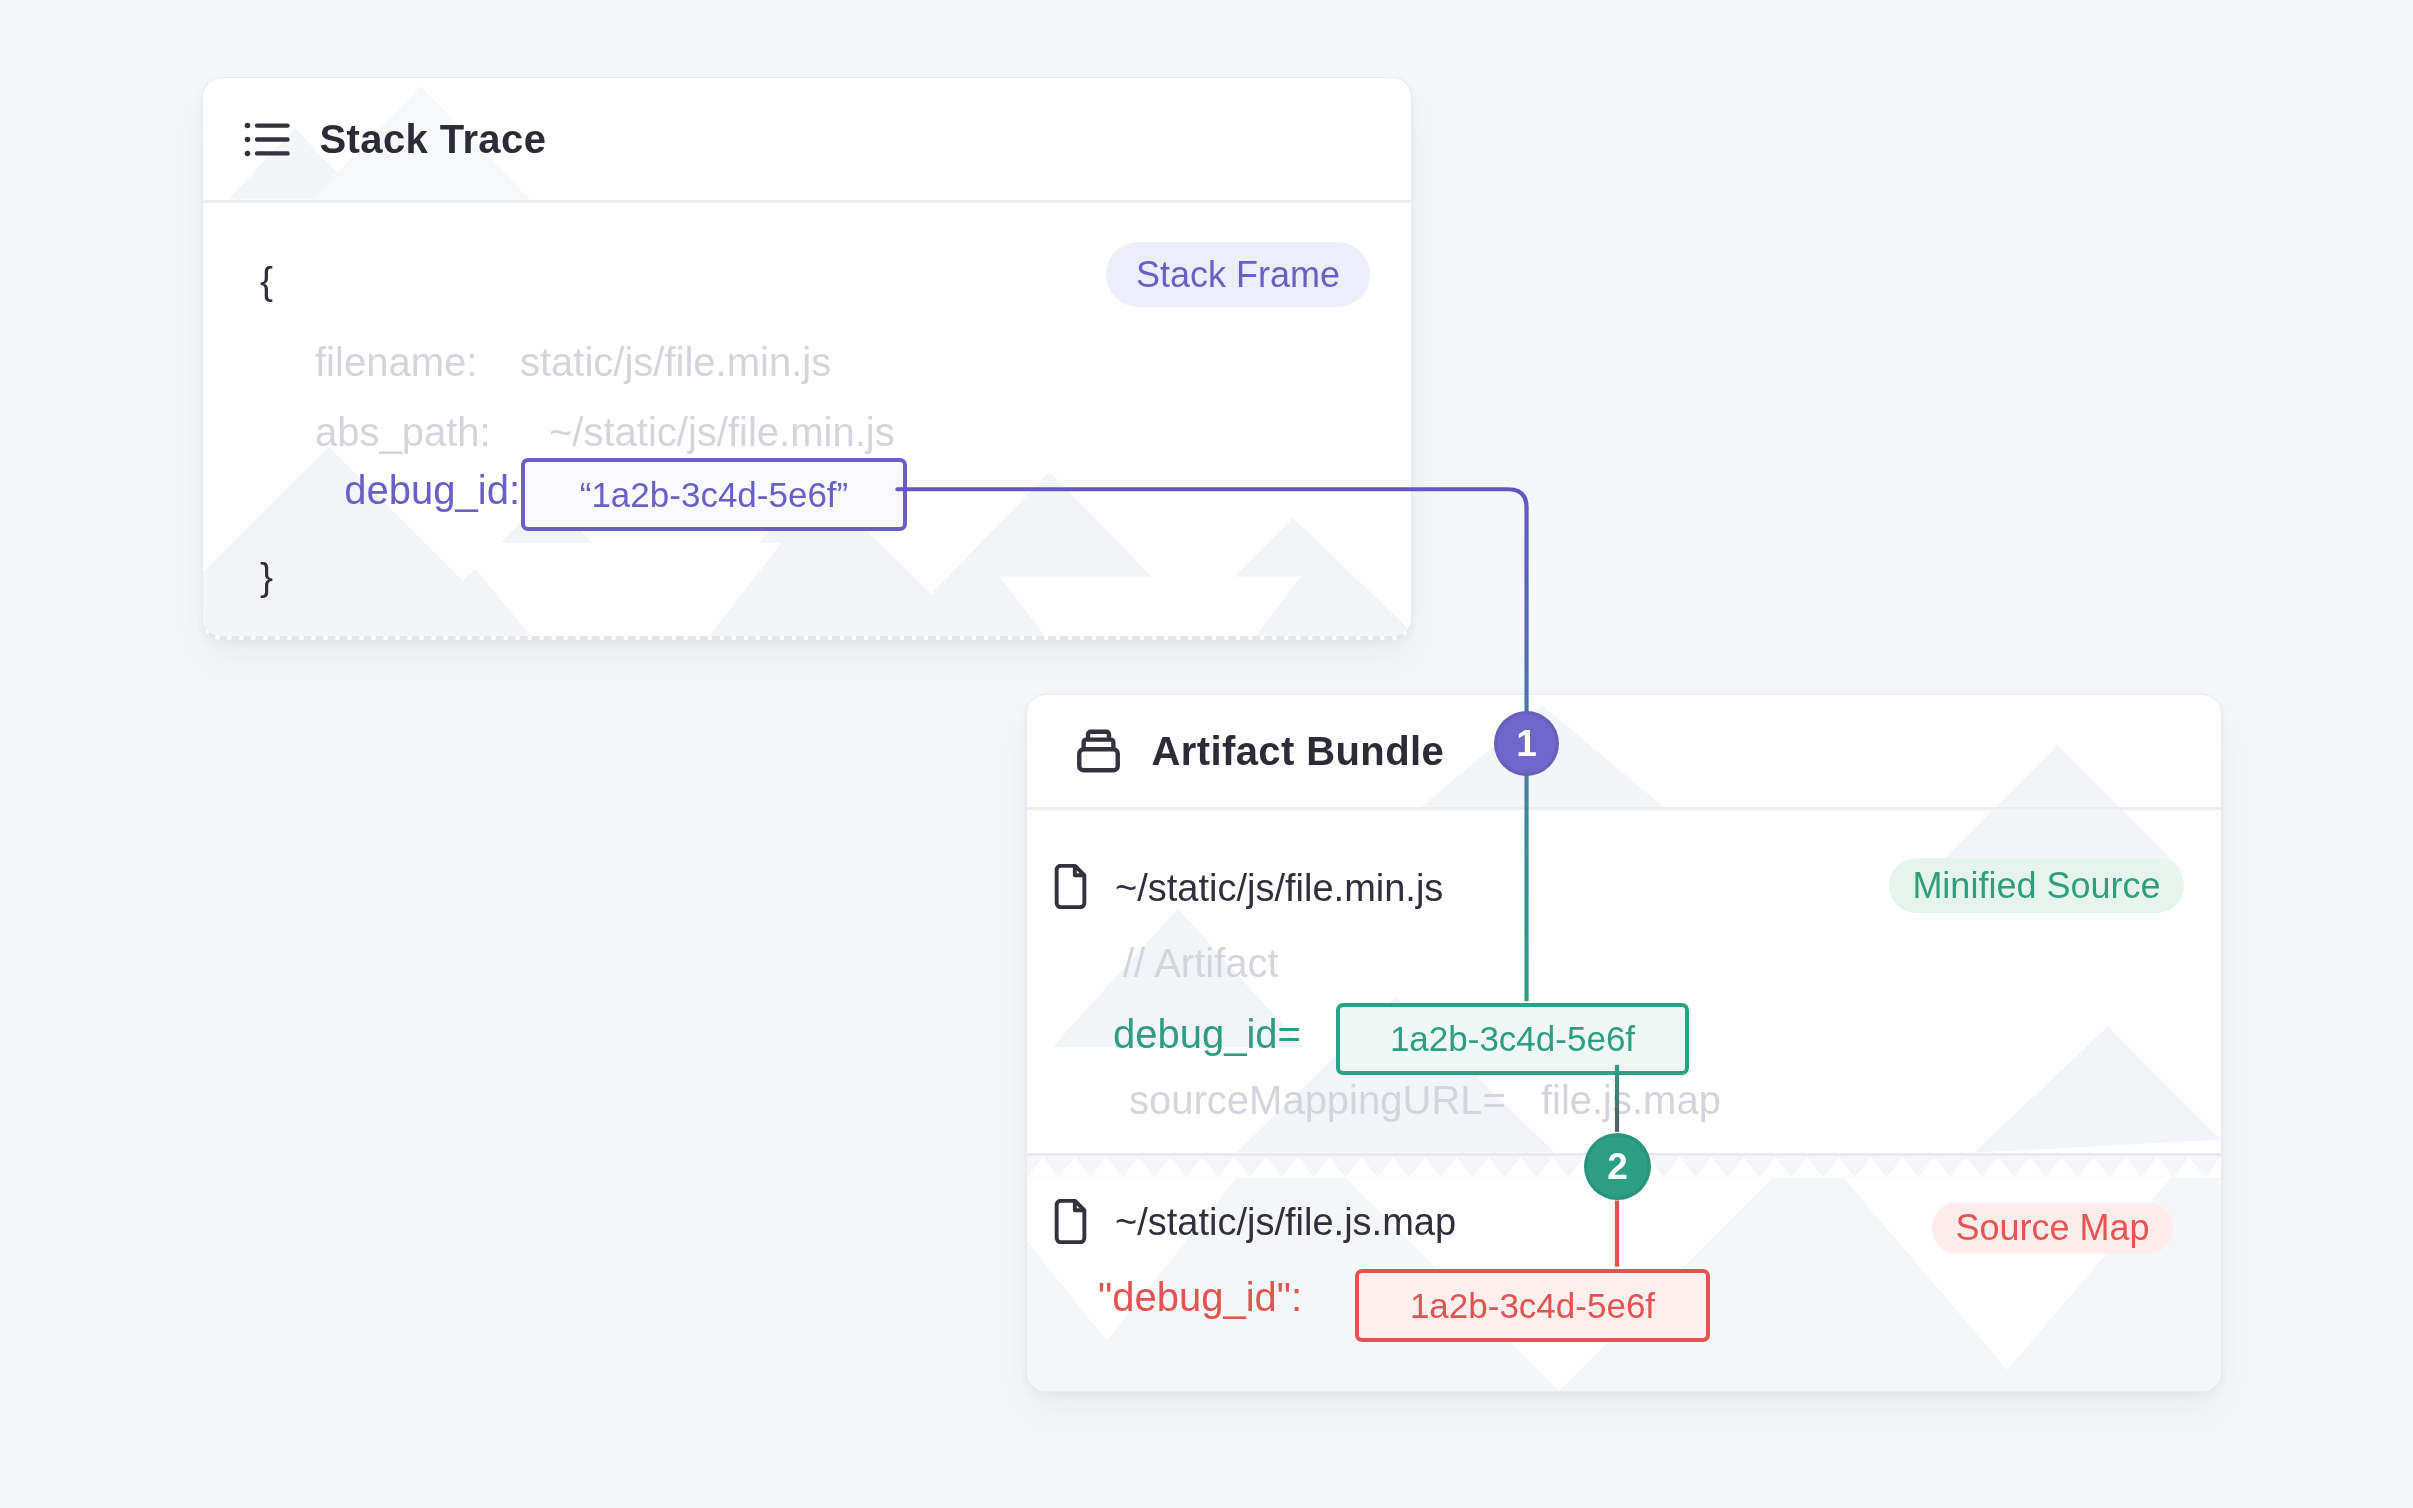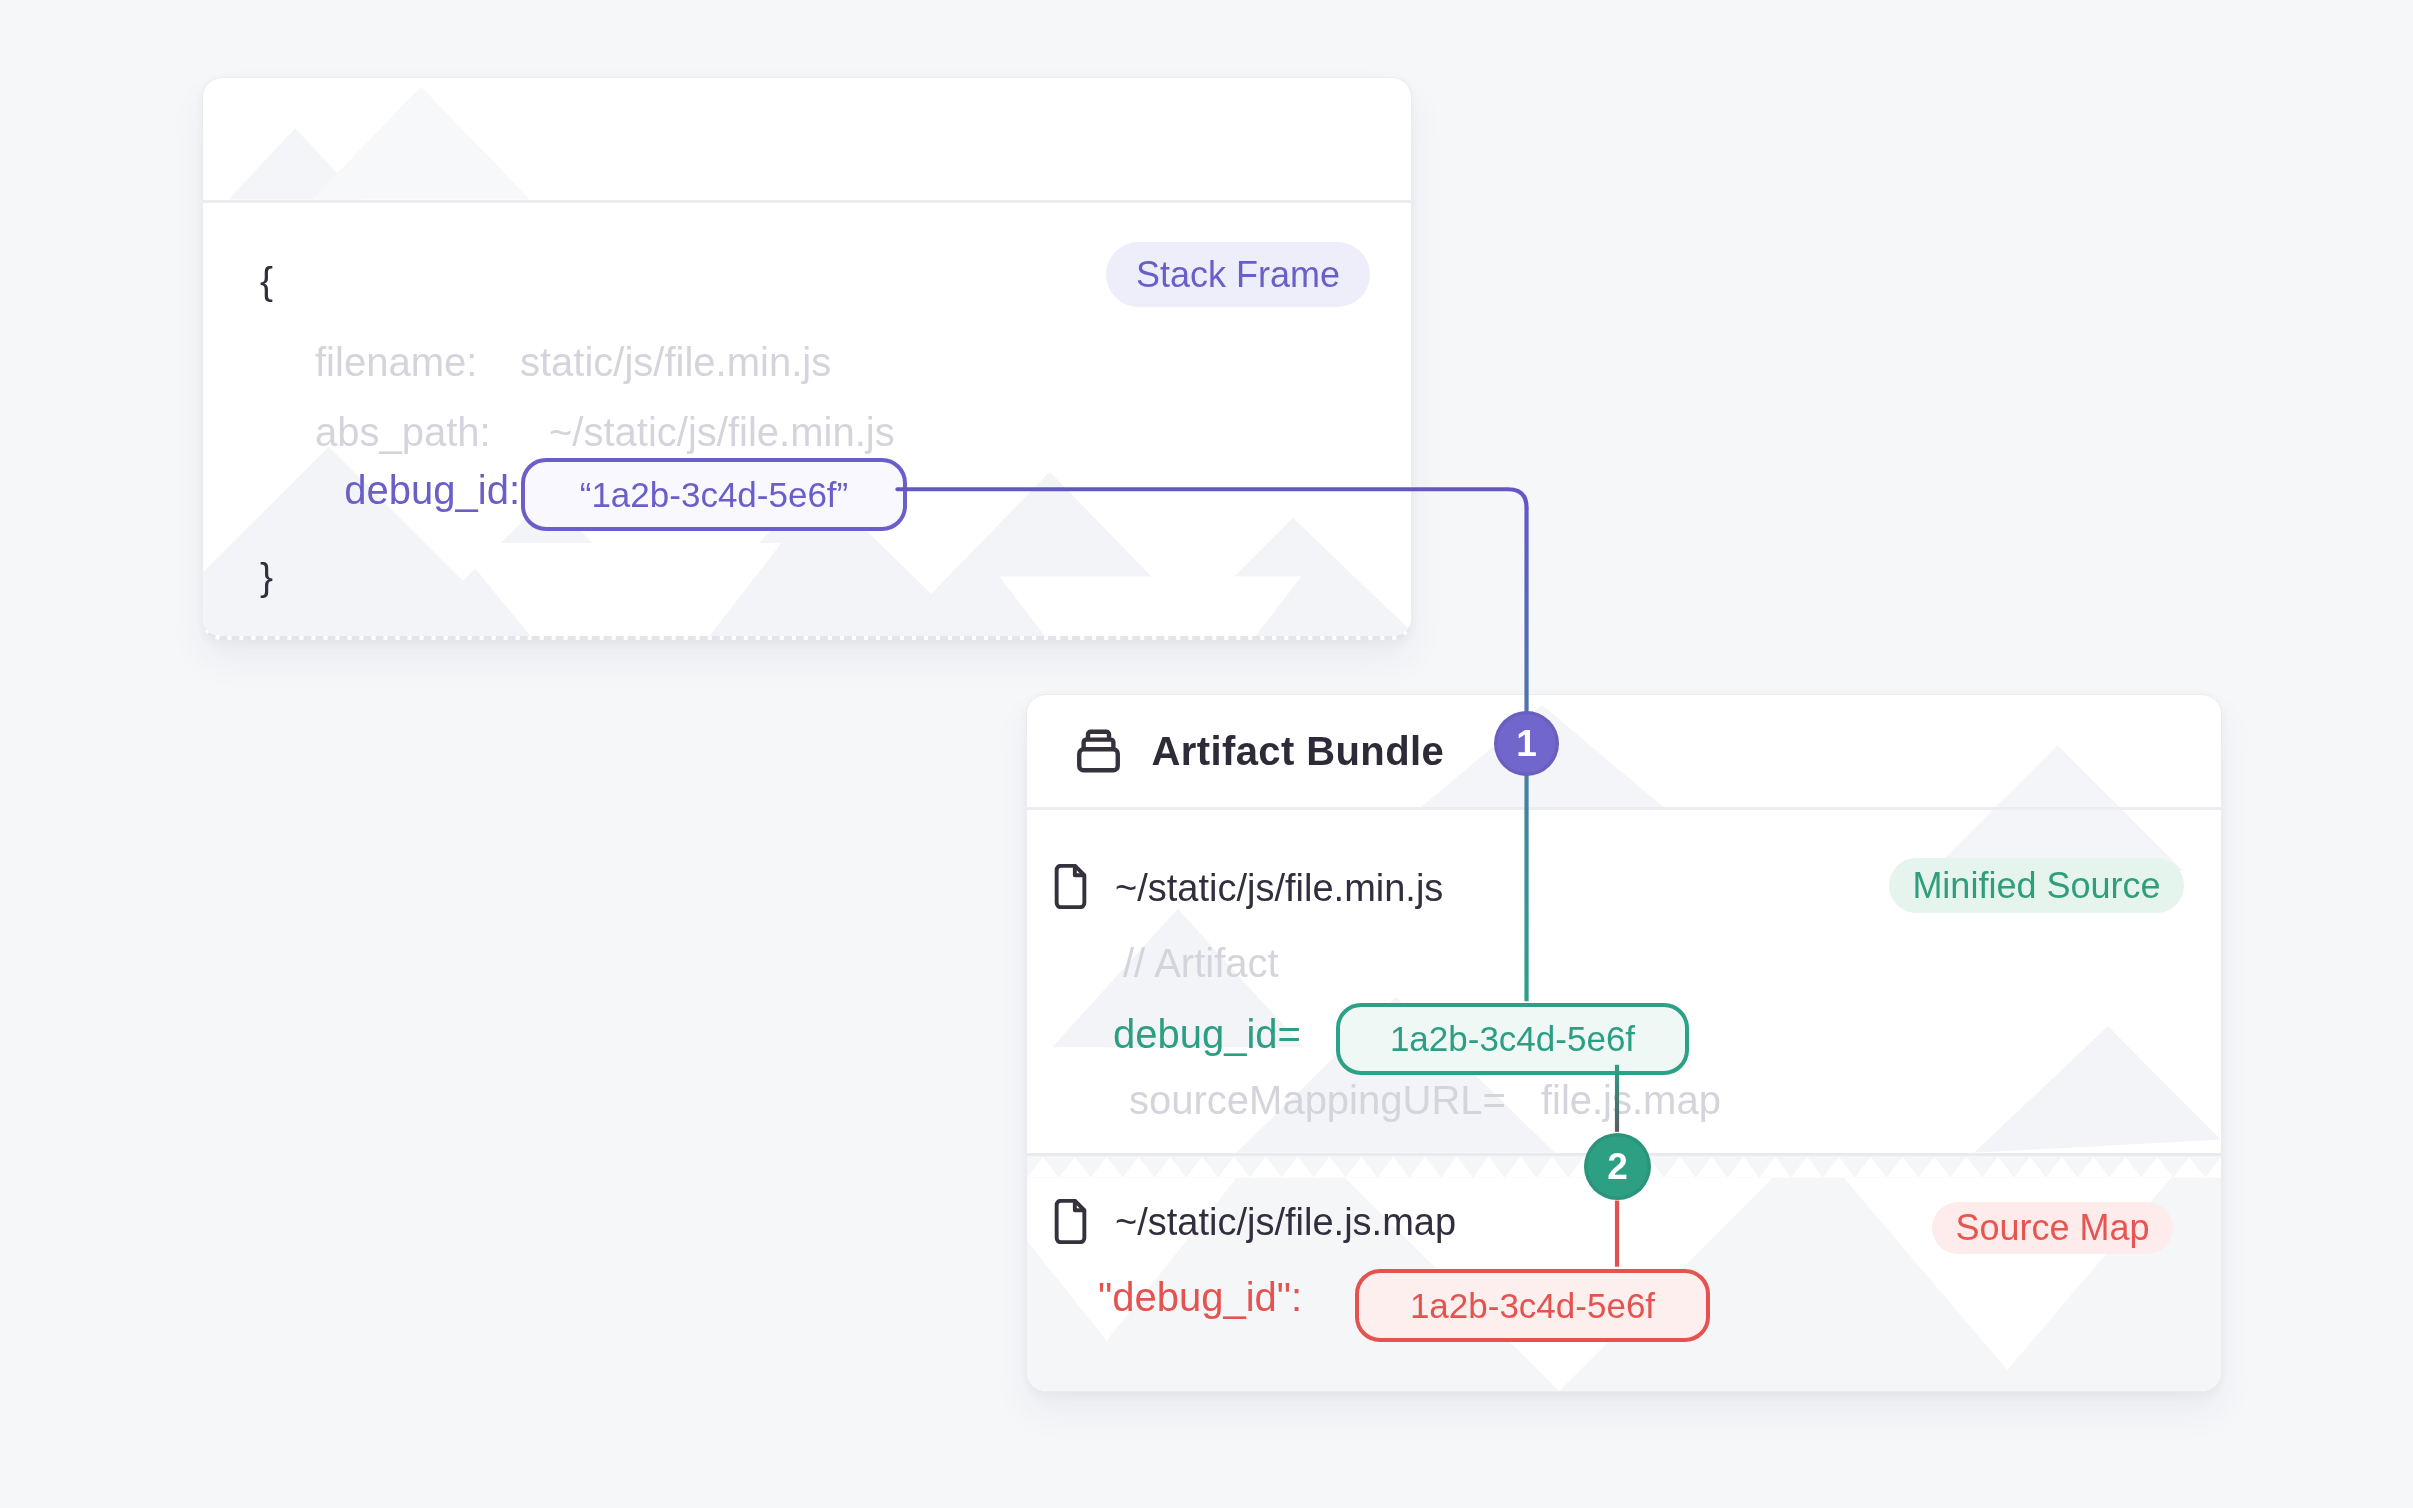--- a/index.html
+++ b/index.html
@@ -47,21 +47,21 @@
     position:absolute;display:flex;align-items:center;justify-content:center;
     border-radius:837px;font-size:36px;font-weight:500;white-space:nowrap;
   }
   .pill.lavender{background:#eeeefa;color:#6a5fc8;}
   .pill.mint{background:#e6f4ee;color:#2f9e7d;}
   .pill.pink{background:#fdeceb;color:#e8544f;}
 
   
   .valbox{
     position:absolute;display:flex;align-items:center;justify-content:center;
-    border-radius:25px;font-size:35px;font-weight:500;white-space:nowrap;
+    border-radius:7px;font-size:35px;font-weight:500;white-space:nowrap;
   }
   .valbox.purple{border:4.2px solid #6a5fc8;background:#f8f8fe;color:#6a5fc8;}
   .valbox.green{border:4.2px solid #2ba185;background:#eff8f4;color:#2b9e83;}
   .valbox.red{border:4.2px solid #e4534f;background:#fcefee;color:#e4534f;}
 
   
   .sec2-bg{
     position:absolute;left:0;top:461px;width:1194px;height:235px;
     background:#f5f6f8;border-radius:0 0 18.4px 18.4px;
   }
@@ -88,20 +88,33 @@
   <section class="card stack">
     <svg class="mtn" viewBox="0 0 1441 666" preserveAspectRatio="none">
       <path d="M30 145 L110 60 L190 145 Z" fill="#f4f5f8"></path>
       <path d="M130 145 L260 10 L390 145 Z" fill="#f7f8fa"></path>
       <path d="M0 666 L0 590 L150 440 L310 600 L410 500 L570 660 L730 480 L920 666 Z" fill="#f3f4f7"></path>
       <path d="M820 666 L1010 470 L1180 645 L1300 525 L1441 660 L1441 666 Z" fill="#f3f4f7"></path>
       <path d="M300 555 L690 555 L500 800 Z" fill="#ffffff"></path>
       <path d="M950 595 L1310 595 L1130 830 Z" fill="#ffffff"></path>
     </svg>
 
+    <div class="card-title-row">
+      <svg class="hdr-icon" width="47" height="39" viewBox="0 0 54 44">
+        <g stroke="#35313d" stroke-width="5" stroke-linecap="round" fill="#35313d">
+          <circle cx="4" cy="6" r="3.2" stroke="none"></circle>
+            <line x1="15" y1="6" x2="50" y2="6"></line>
+          <circle cx="4" cy="22" r="3.2" stroke="none"></circle>
+            <line x1="15" y1="22" x2="50" y2="22"></line>
+          <circle cx="4" cy="38" r="3.2" stroke="none"></circle>
+            <line x1="15" y1="38" x2="50" y2="38"></line>
+        </g>
+      </svg>
+      <span class="card-title">Stack Trace</span>
+    </div>
     <div class="card-header-line"></div>
 
     <div class="pill lavender" style="right:41px;top:164px;height:65px;padding:0 30px;text-align:right;">Stack Frame</div>
 
     <div class="row dark" style="left:57px;top:178px;font-size:39px;">{</div>
 
     <div class="row muted" style="left:112px;top:259px;">
       <span class="keycol">filename:</span>
       <span>static/js/file.min.js</span>
     </div>

